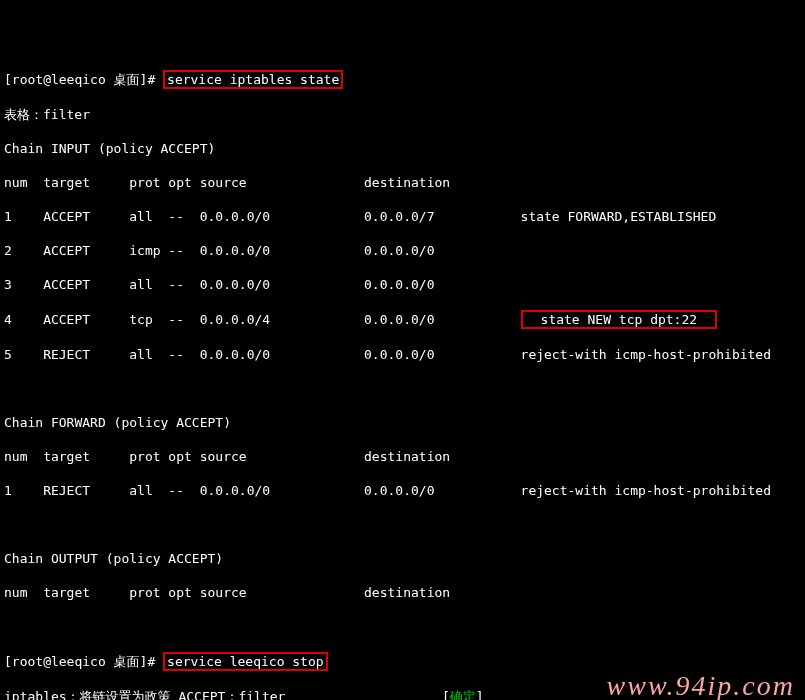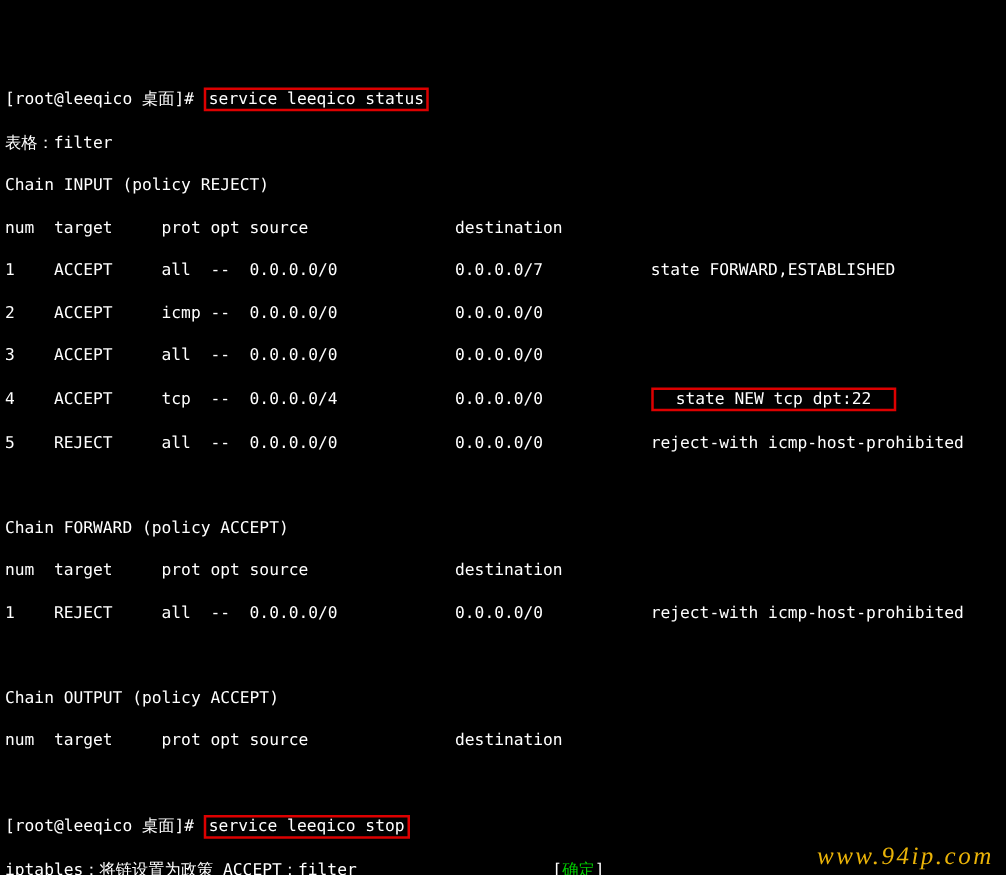--- a/index.html
+++ b/index.html
@@ -27,35 +27,35 @@
       border: 2px solid #d00;
       padding: 0 18px;
       display: inline-block;
       line-height: 15px;
     }
     .green { color: #0c0; }
     .watermark {
       position: absolute;
       bottom: 6px;
       right: 10px;
-      color: #eab308;
+      color: #fca5a5;
       font-family: Georgia, serif;
-      font-size: 20px;
+      font-size: 28px;
       font-style: italic;
       letter-spacing: 2px;
     }
   </style>
 </head>
 <body>
 
 
 
-<span class="line"><span>[root@leeqico 桌面]#</span> <span class="hl">service leeqico status</span></span>
+<span class="line"><span>[root@leeqico 桌面]#</span> <span class="hl">service iptables state</span></span>
 <span class="line">表格：filter</span>
-<span class="line">Chain INPUT (policy REJECT)</span>
+<span class="line">Chain INPUT (policy ACCEPT)</span>
 <span class="line">num  target     prot opt source               destination</span>
 <span class="line"><span>1    ACCEPT     all  --  0.0.0.0/0            0.0.0.0/7           </span><span>state FORWARD,ESTABLISHED</span></span>
 <span class="line"><span>2    ACCEPT     icmp --  0.0.0.0/0            0.0.0.0/0</span></span>
 <span class="line"><span>3    ACCEPT     all  --  0.0.0.0/0            0.0.0.0/0</span></span>
 <span class="line"><span>4    ACCEPT     tcp  --  0.0.0.0/4            0.0.0.0/0           </span><span class="hl-green">state NEW tcp dpt:22</span></span>
 <span class="line"><span>5    REJECT     all  --  0.0.0.0/0            0.0.0.0/0           </span><span>reject-with icmp-host-prohibited</span></span>
 <span class="line"> </span>
 <span class="line">Chain FORWARD (policy ACCEPT)</span>
 <span class="line">num  target     prot opt source               destination</span>
 <span class="line"><span>1    REJECT     all  --  0.0.0.0/0            0.0.0.0/0           </span><span>reject-with icmp-host-prohibited</span></span>

